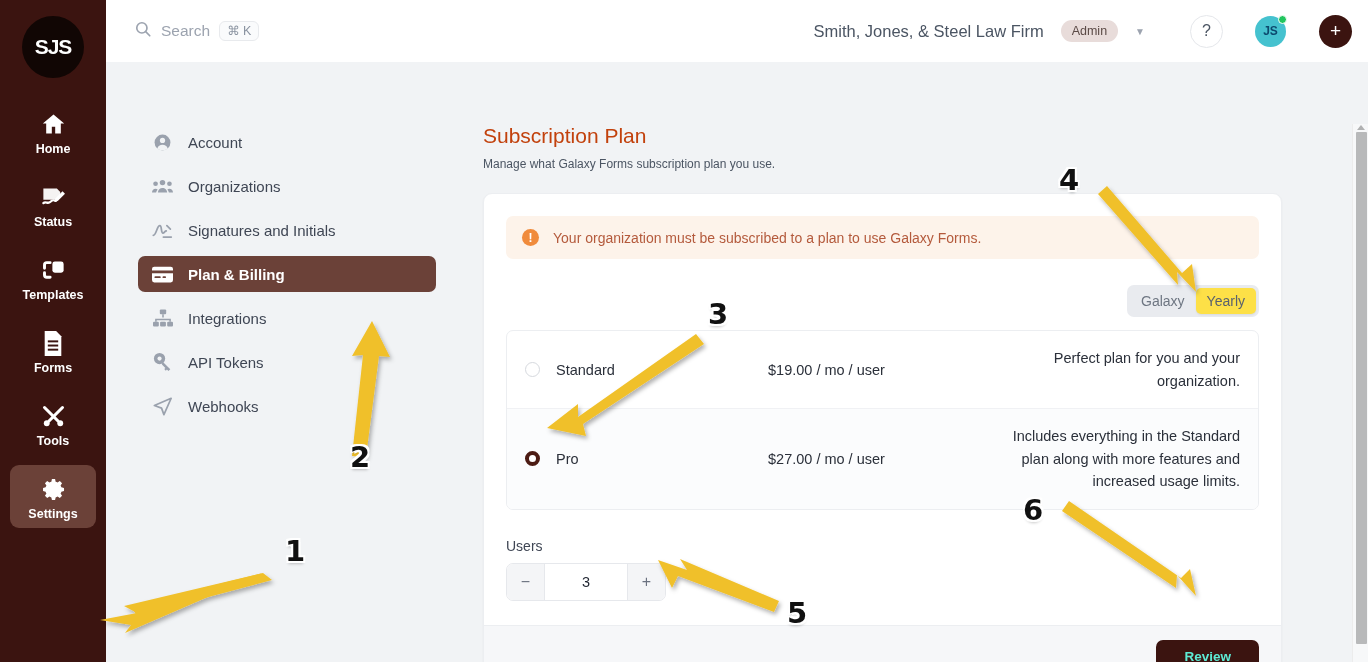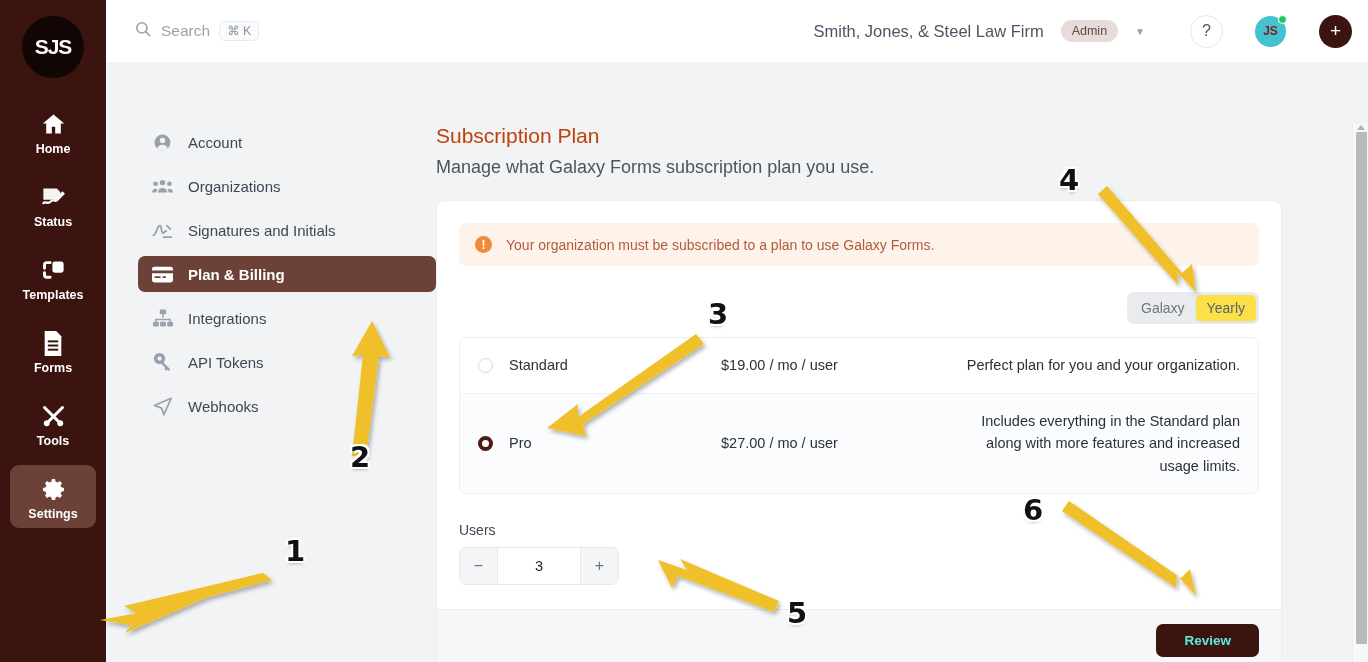--- a/index.html
+++ b/index.html
@@ -60,52 +60,52 @@
   }
   .caret { margin-left: 10px; color: #9ca3af; font-size: 10px; }
   .help-btn {
     width: 33px; height: 33px; border-radius: 50%;
     border: 1px solid #e5e7eb; background: #fff;
     display: flex; align-items: center; justify-content: center;
     color: #4b5563; font-size: 16px; margin-left: 38px;
   }
   .avatar {
     width: 31px; height: 31px; border-radius: 50%; background: #45c2cf;
-    color: #7f1d1d; font-size: 12px; font-weight: 700;
+    color: #0c4a6e; font-size: 12px; font-weight: 700;
     display: flex; align-items: center; justify-content: center;
     margin-left: 25px; position: relative;
   }
   .avatar .dot {
     position: absolute; top: -1px; right: -1px;
     width: 9px; height: 9px; border-radius: 50%;
     background: #22c55e; border: 1.5px solid #fff;
   }
   .plus-btn {
     width: 33px; height: 33px; border-radius: 50%; background: #3b1410;
     color: #fff; font-size: 19px; margin-left: 26px;
     display: flex; align-items: center; justify-content: center;
   }
 
   
   .body-wrap { flex: 1; display: flex; background: #f1f3f5; min-height: 0; position: relative; }
-  .content { flex: 1; display: flex; padding-top: 62px; min-width: 0; }
+  .content { flex: 1; display: flex; padding-top: 62px; min-width: 0; gap: 47px; }
 
   .settings-nav { width: 330px; flex: 0 0 330px; padding-left: 32px; }
   .snav-item {
     display: flex; align-items: center; gap: 15px;
     height: 36px; padding: 0 14px; border-radius: 7px;
     margin-bottom: 8px; color: #3f4654; font-size: 15px;
   }
   .snav-item .sn-ico { width: 21px; display: flex; align-items: center; justify-content: center; color: #9aa1ad; }
   .snav-item.active { background: #6b4138; color: #ffffff; font-weight: 700; }
   .snav-item.active .sn-ico { color: #ffffff; }
 
   .main { flex: 1; padding-right: 86px; min-width: 0; }
   .page-title { font-size: 21px; color: #c2410c; font-weight: 400; margin-bottom: 9px; }
-  .page-sub { font-size: 18px; color: #4b5563; margin-bottom: 22px; }
+  .page-sub { font-size: 12px; color: #4b5563; margin-bottom: 22px; }
 
   .card {
     background: #fff; border: 1px solid #eceef1; border-radius: 9px;
     box-shadow: 0 1px 2px rgba(16,24,40,.05);
     overflow: hidden;
   }
   .card-body { padding: 22px 22px 24px; }
 
   .alert {
     background: #fdf3ea; border-radius: 7px;

